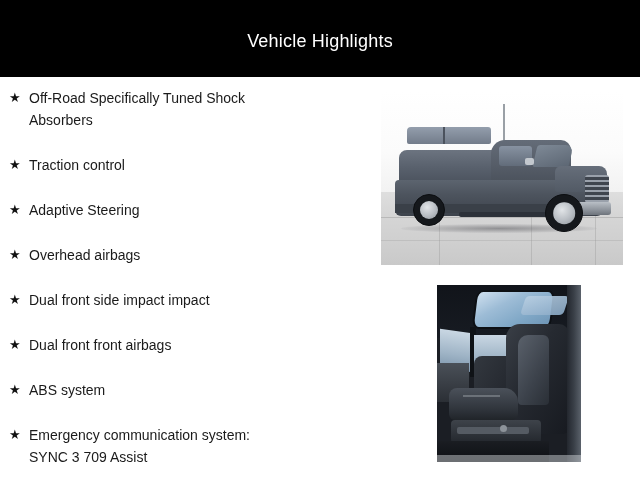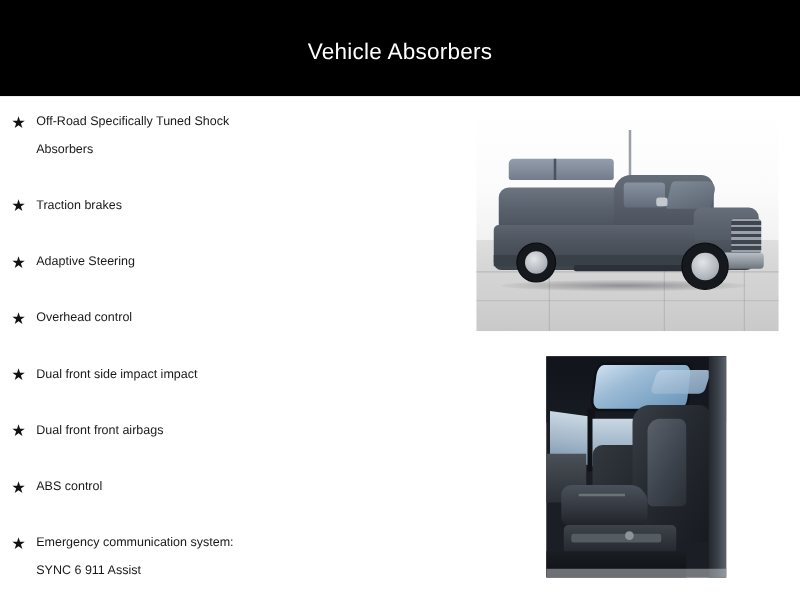--- a/index.html
+++ b/index.html
@@ -67,21 +67,21 @@
     flex: 0 0 auto;
     width: 20px;
     margin-left: 9px;
     font-size: 13px;
     line-height: 22px;
     color: #111111;
     text-align: left;
   }
   .highlight-label {
     flex: 1 1 auto;
-    font-size: 10px;
+    font-size: 14px;
     line-height: 22px;
     color: #1a1a1a;
     padding-right: 40px;
     white-space: pre-line;
   }
 
   
   .photo {
     position: absolute;
     overflow: hidden;
@@ -383,67 +383,67 @@
     left: 0; bottom: 0;
     width: 100%; height: 4%;
     background: #c9cdd2;
     opacity: 0.5;
   }
 </style>
 </head>
 <body>
 
 <div class="header-bar">
-  <div class="header-title">Vehicle Absorbers</div>
+  <div class="header-title">Vehicle Highlights</div>
 </div>
 
 <div class="content">
 
   <ul class="highlights">
 
     <li class="highlight-item">
       <span class="bullet-star">★</span>
       <span class="highlight-label">Off-Road Specifically Tuned Shock
 Absorbers</span>
     </li>
 
     <li class="highlight-item">
       <span class="bullet-star">★</span>
-      <span class="highlight-label">Traction brakes</span>
+      <span class="highlight-label">Traction control</span>
     </li>
 
     <li class="highlight-item">
       <span class="bullet-star">★</span>
       <span class="highlight-label">Adaptive Steering</span>
     </li>
 
     <li class="highlight-item">
       <span class="bullet-star">★</span>
-      <span class="highlight-label">Overhead control</span>
+      <span class="highlight-label">Overhead airbags</span>
     </li>
 
     <li class="highlight-item">
       <span class="bullet-star">★</span>
       <span class="highlight-label">Dual front side impact impact</span>
     </li>
 
     <li class="highlight-item">
       <span class="bullet-star">★</span>
       <span class="highlight-label">Dual front front airbags</span>
     </li>
 
     <li class="highlight-item">
       <span class="bullet-star">★</span>
-      <span class="highlight-label">ABS control</span>
+      <span class="highlight-label">ABS system</span>
     </li>
 
     <li class="highlight-item">
       <span class="bullet-star">★</span>
       <span class="highlight-label">Emergency communication system:
-SYNC 6 911 Assist</span>
+SYNC 3 709 Assist</span>
     </li>
 
   </ul>
 </div>
 
 <div class="photo photo-exterior">
   <div class="ext-sky"></div>
   <div class="ext-floor"></div>
   <div class="ext-floorline-v" style="left:58px"></div>
   <div class="ext-floorline-v" style="left:150px"></div>

